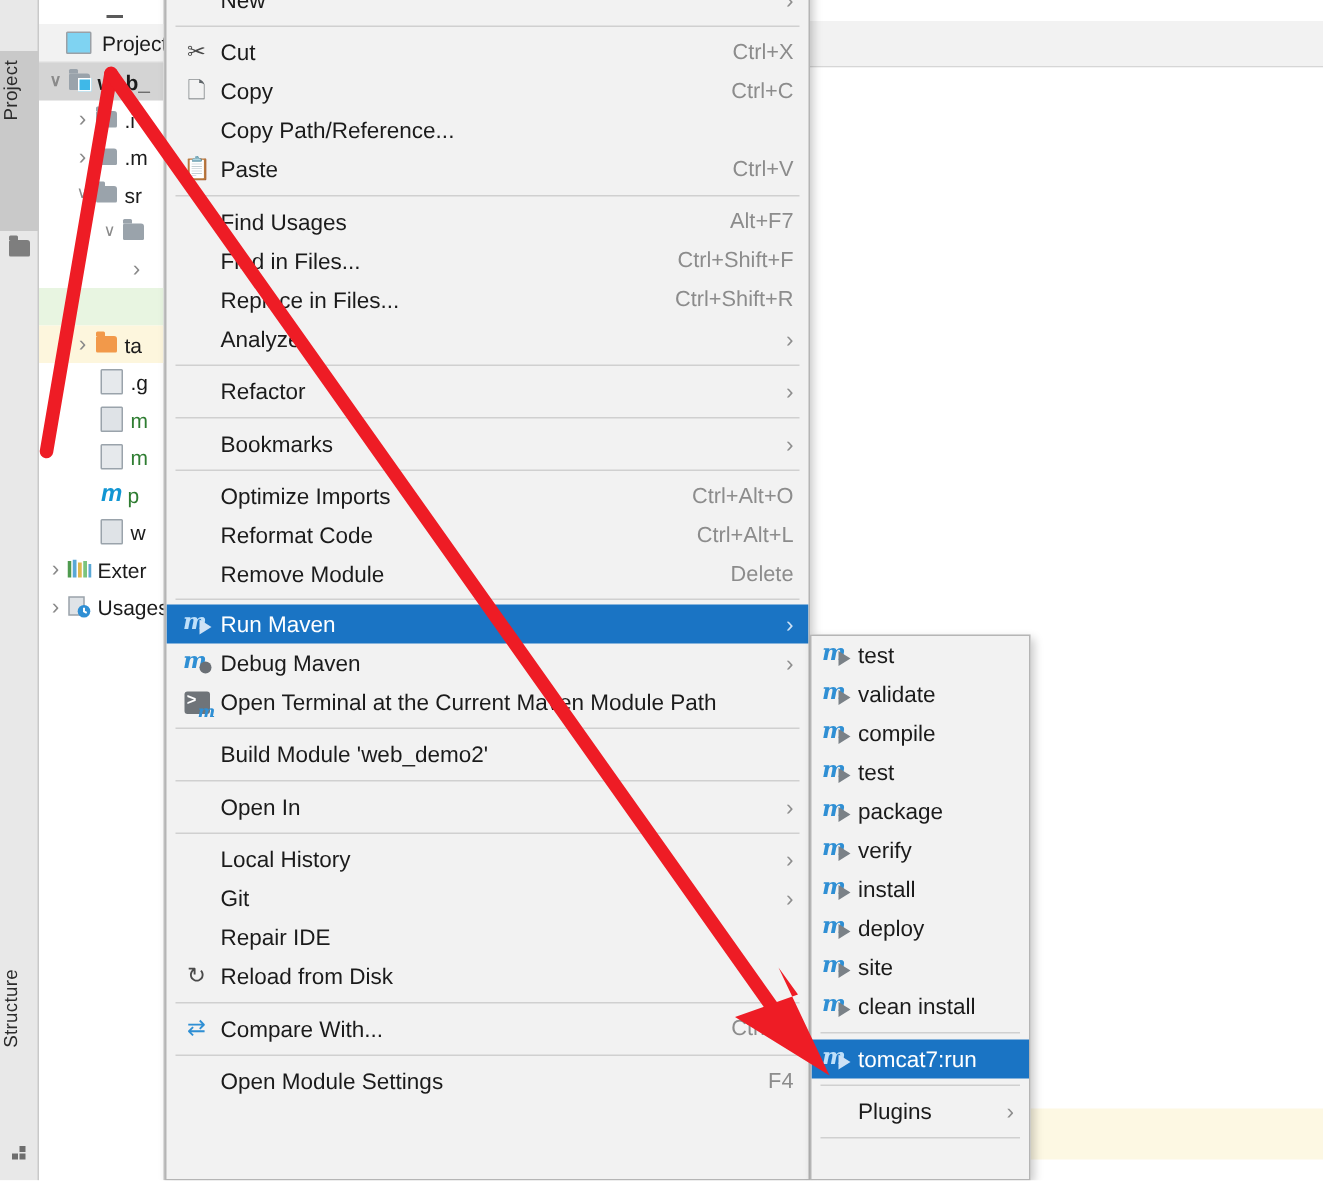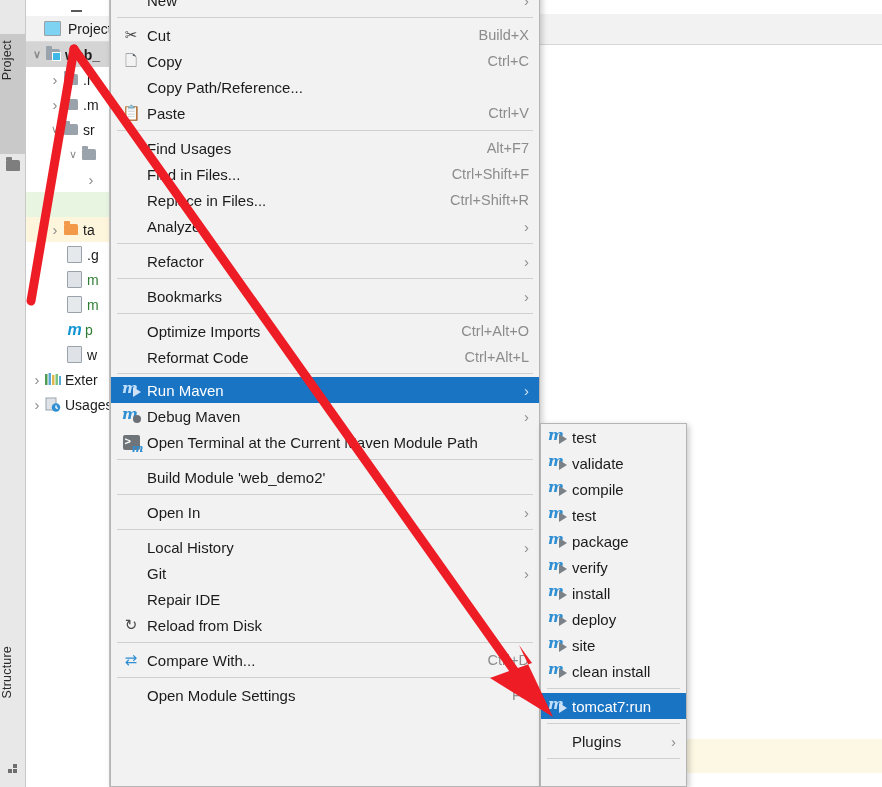--- a/index.html
+++ b/index.html
@@ -542,21 +542,21 @@
       <span class="mi-label">New</span>
       <span class="mi-sub">›</span>
     </div>
     <div class="sep"></div>
 
     <div class="mi">
       <span class="mi-icon">
           <span class="scissor">✂</span>
         </span>
       <span class="mi-label">Cut</span>
-      <span class="mi-shortcut">Build+X</span>
+      <span class="mi-shortcut">Ctrl+X</span>
     </div>
     <div class="mi">
       <span class="mi-icon">
           <span class="copyico">🗋</span>
         </span>
       <span class="mi-label">Copy</span>
       <span class="mi-shortcut">Ctrl+C</span>
     </div>
     <div class="mi">
       <span class="mi-icon"></span>
@@ -609,20 +609,25 @@
 
     <div class="mi">
       <span class="mi-icon"></span>
       <span class="mi-label">Optimize Imports</span>
       <span class="mi-shortcut">Ctrl+Alt+O</span>
     </div>
     <div class="mi">
       <span class="mi-icon"></span>
       <span class="mi-label">Reformat Code</span>
       <span class="mi-shortcut">Ctrl+Alt+L</span>
+    </div>
+    <div class="mi">
+      <span class="mi-icon"></span>
+      <span class="mi-label">Remove Module</span>
+      <span class="mi-shortcut">Delete</span>
     </div>
     <div class="sep tight"></div>
 
     <div class="mi selected">
       <span class="mi-icon">
         <span class="mvn">
             <span class="m">m</span>
             <span class="play"></span>
           </span>
       </span>

